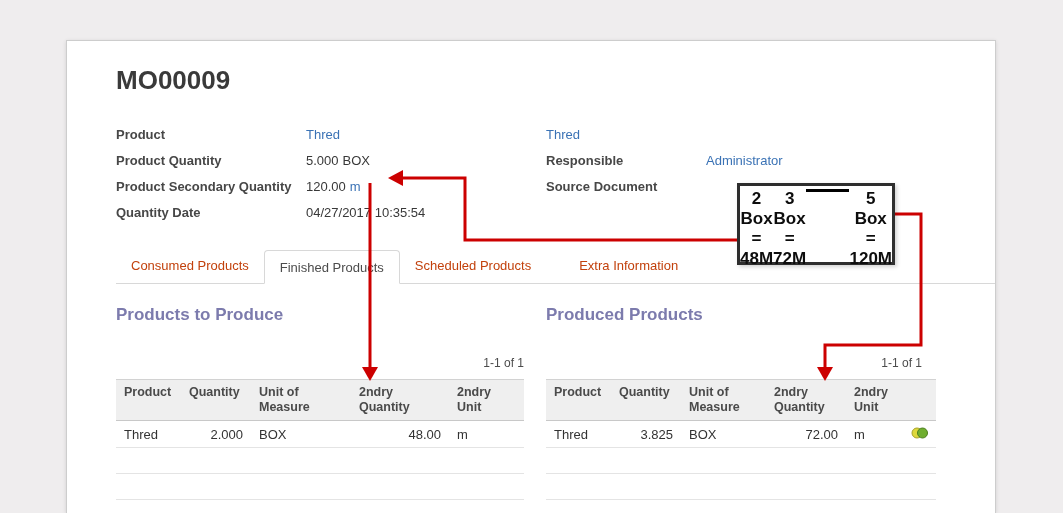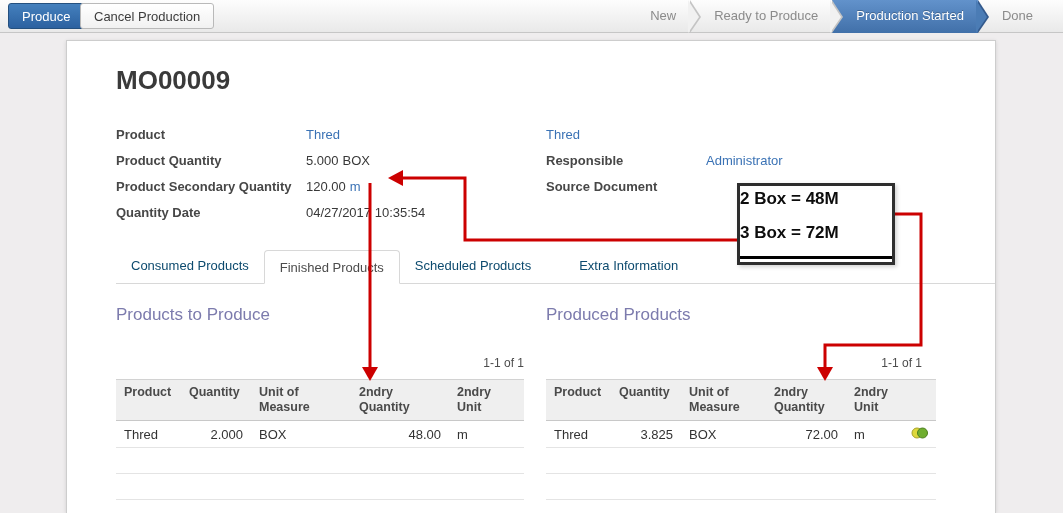--- a/index.html
+++ b/index.html
@@ -40,26 +40,26 @@
   .flabel { font-weight:bold; color:#474747; }
   .fl .flabel { width:190px; }
   .fr .flabel { width:160px; }
   .fvalue { color:#383838; }
   a.link { color:#3a72b5; text-decoration:none; cursor:pointer; }
   .unit { margin-left:4px; }
 
   
   .tabs { position:absolute; left:49px; top:208px; right:0; height:35px; display:flex; align-items:flex-end;
           border-bottom:1px solid #d8d8d8; }
-  .tab { line-height:34px; height:34px; padding:0 15px; font-size:13px; color:#0c4a6e; cursor:pointer; }
+  .tab { line-height:34px; height:34px; padding:0 15px; font-size:13px; color:#c2410c; cursor:pointer; }
   .tab.active { background:#fff; border:1px solid #d8d8d8; border-bottom:1px solid #fff; margin-bottom:-1px;
                 border-radius:4px 4px 0 0; color:#4c4c4c; }
   .tab.gap { margin-left:18px; }
 
-  .section-title { position:absolute; top:264px; font-size:17px; font-weight:normal; color:#7c7bad; }
+  .section-title { position:absolute; top:264px; font-size:17px; font-weight:bold; color:#7c7bad; }
   .st-left { left:49px; } .st-right { left:479px; }
 
   .pager { position:absolute; top:315px; font-size:12px; color:#4c4c4c; text-align:right; }
   .pg-left { left:49px; width:408px; } .pg-right { left:479px; width:376px; }
 
   .tbl { position:absolute; top:338px; }
   .tbl-left { left:49px; width:408px; } .tbl-right { left:479px; width:390px; }
   table { border-collapse:collapse; table-layout:fixed; width:100%; }
   th { background:#efefef; border-top:1px solid #d2d2d2; border-bottom:1px solid #c8c8c8;
        font-size:12.5px; font-weight:bold; color:#4a4a4a; text-align:left; padding:5px 8px;
@@ -67,40 +67,30 @@
   td { font-size:13px; color:#333; padding:5px 8px; border-bottom:1px solid #e4e4e4; height:27px; vertical-align:middle; }
   .num { text-align:right; }
   tr.empty td { height:26px; }
   td.icon-cell { padding:2px 4px; text-align:center; }
 
   
   .arrows { position:absolute; left:0; top:0; width:1063px; height:513px; z-index:15; pointer-events:none; }
   .red-line { stroke:#cc0000; stroke-width:3; fill:none; }
   .red-fill { fill:#cc0000; }
   .anno-box { position:absolute; left:737px; top:183px; width:158px; height:82px; background:#fff;
-              border:3px solid #2e2e2e; z-index:20; display:flex; flex-direction:column;
-              justify-content:space-between; padding:3px 0; text-align:left;
+              border:3px solid #2e2e2e; z-index:20; display:flex; flex-direction:row;
+              justify-content:space-between; padding:3px 0; text-align:center;
               font-size:17px; font-weight:bold; color:#0d0d0d; box-shadow:2px 2px 4px rgba(0,0,0,.18); }
   .anno-divider { height:3px; background:#000; width:100%; }
 </style>
 </head>
 <body>
 
 <div class="page">
 
-  <div class="topbar">
-    <button class="btn btn-primary">Produce</button>
-    <button class="btn btn-default">Cancel Production</button>
-    <div class="statusbar">
-      <div class="step">New</div>
-      <div class="step">Ready to Produce</div>
-      <div class="step active">Production Started</div>
-      <div class="step last">Done</div>
-    </div>
-  </div>
 
   <div class="sheet">
     <h1>MO00009</h1>
 
     <div class="fields fl">
       <div class="frow">
         <span class="flabel">Product</span>
         <a class="link">Thred</a>
       </div>
       <div class="frow">
@@ -241,15 +231,16 @@
     <polyline class="red-line" points="370,183 370,368"></polyline>
     <polygon class="red-fill" points="370,381 362,367 378,367"></polygon>
     <polyline class="red-line" points="895,214 921,214 921,345 825,345 825,368"></polyline>
     <polygon class="red-fill" points="825,381 817,367 833,367"></polygon>
   </svg>
 
   <div class="anno-box">
     <div>2 Box = 48M</div>
     <div>3 Box = 72M</div>
     <div class="anno-divider"></div>
+    <div>5 Box = 120M</div>
   </div>
 
 </div>
 
 </body></html>

